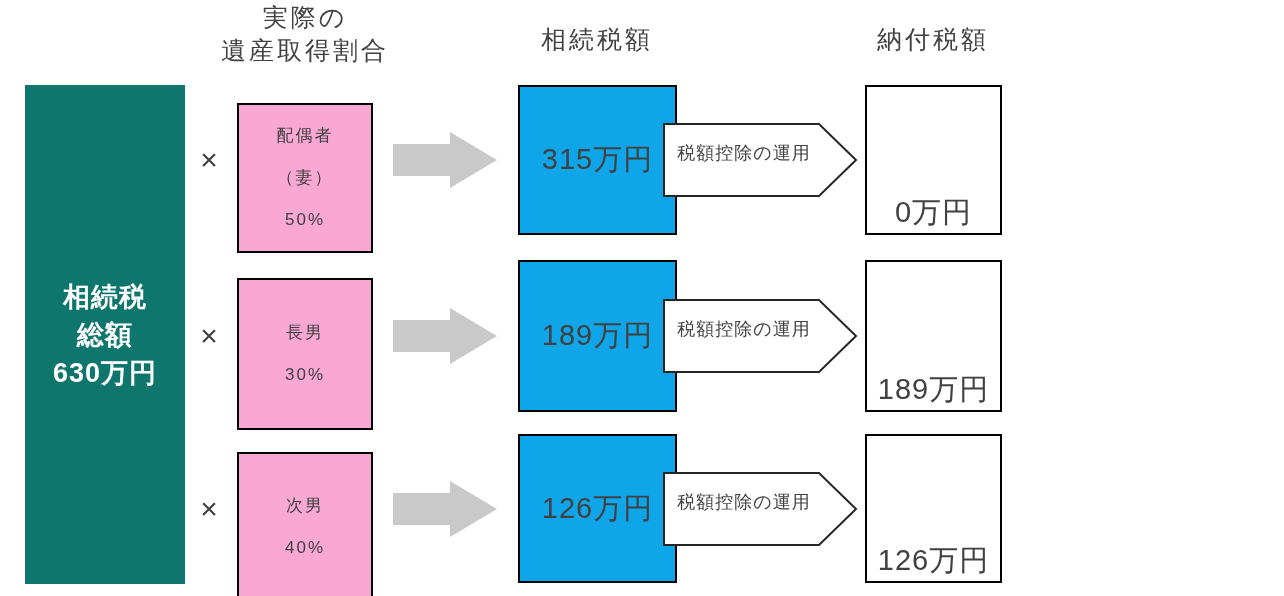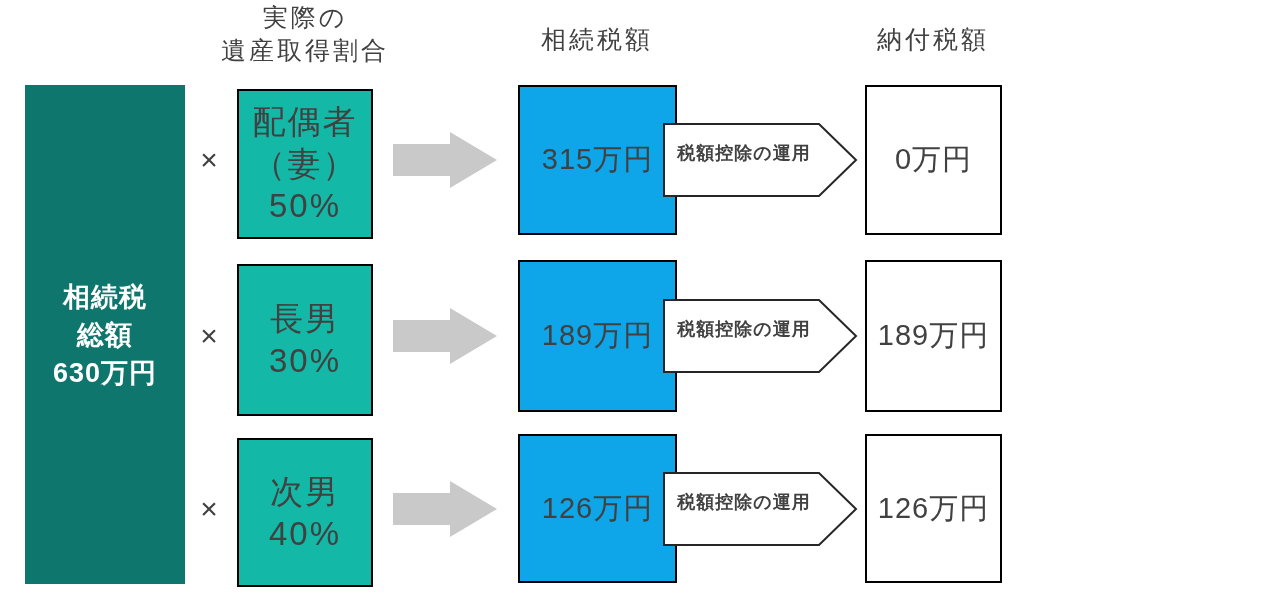--- a/index.html
+++ b/index.html
@@ -23,42 +23,42 @@
   .row{position:absolute;left:195px;width:812px;}
   #row1{top:85px;height:150px;}
   #row2{top:260px;height:152px;}
   #row3{top:434px;height:149px;}
 
   .multiply{
     position:absolute;left:0;top:0;width:28px;height:100%;
     display:flex;align-items:center;justify-content:center;font-size:30px;color:#414141;
   }
   .ratio-box{
-    position:absolute;left:42px;top:4px;width:136px;height:100%;box-sizing:border-box;
-    border:2.5px solid #000000;background:#14b8a6;
+    position:absolute;left:42px;top:18px;width:136px;height:100%;box-sizing:border-box;
+    border:2.5px solid #000000;background:#f9a8d4;
     display:flex;flex-direction:column;justify-content:center;align-items:center;
-    text-align:center;font-size:33px;line-height:42px;letter-spacing:2px;
+    text-align:center;font-size:17px;line-height:42px;letter-spacing:2px;
   }
   .ratio-box .line{display:block;}
   .flow-arrow{position:absolute;left:198px;top:50%;transform:translateY(-50%);}
   .tax-box{
     position:absolute;left:323px;top:0;width:159px;height:100%;box-sizing:border-box;
     border:2.5px solid #000000;background:#0ea5e9;
     display:flex;align-items:center;justify-content:center;font-size:29px;letter-spacing:1px;
   }
   .deduction{position:absolute;left:468px;top:50%;transform:translateY(-50%);width:195px;height:74px;}
   .deduction svg{position:absolute;left:0;top:0;}
   .deduction-label{
     position:absolute;left:6px;top:0;width:150px;height:60px;
-    display:flex;align-items:center;justify-content:center;font-size:18px;letter-spacing:1px;color:#414141;font-weight:bold;
+    display:flex;align-items:center;justify-content:center;font-size:18px;letter-spacing:1px;color:#414141;
   }
   .payment-box{
     position:absolute;left:670px;top:0;width:137px;height:100%;box-sizing:border-box;
     border:2.5px solid #000000;background:#ffffff;
-    display:flex;align-items:center;justify-content:center;font-size:29px;letter-spacing:1px;
+    display:flex;align-items:flex-end;justify-content:center;font-size:29px;letter-spacing:1px;
   }
 </style>
 </head>
 <body>
 
 <div class="canvas">
 
   <div class="col-header" id="hdr1">
     <span class="hline">実際の</span>
     <span class="hline">遺産取得割合</span>

